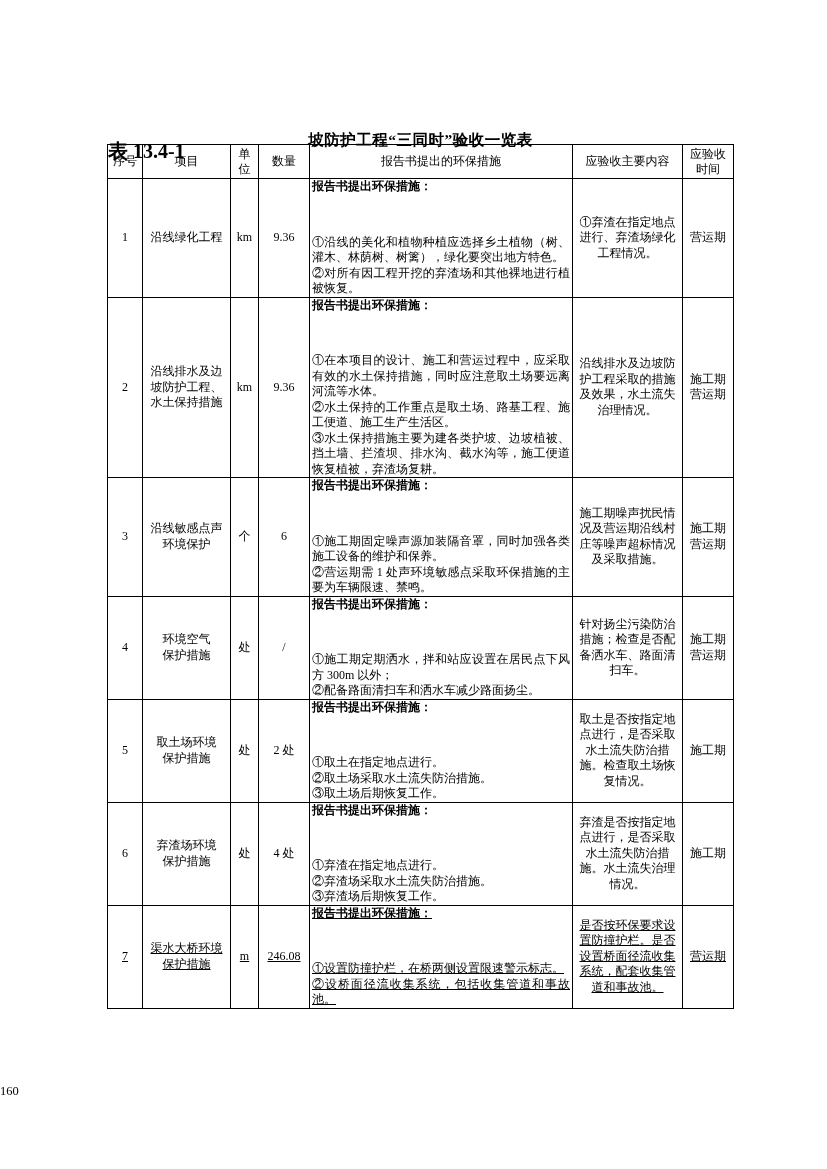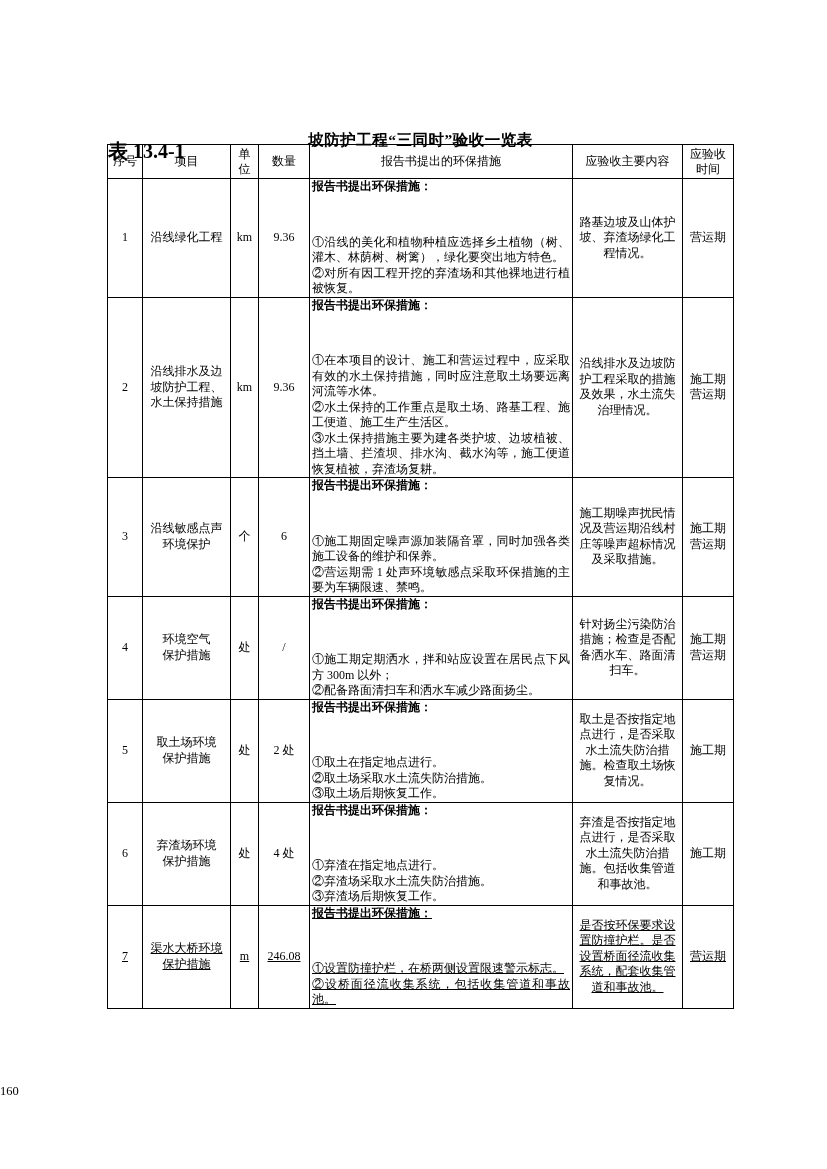--- a/index.html
+++ b/index.html
@@ -124,21 +124,21 @@
     <tr class="r0">
       <td class="no">1</td>
       <td class="item">沿线绿化工程</td>
       <td class="unit">km</td>
       <td class="qty">9.36</td>
       <td class="measures">
         <div class="m-head">报告书提出环保措施：</div>
         <div class="m-body">①沿线的美化和植物种植应选择乡土植物（树、灌木、林荫树、树篱），绿化要突出地方特色。
 ②对所有因工程开挖的弃渣场和其他裸地进行植被恢复。</div>
       </td>
-      <td class="content">路基边坡及山体护坡、弃渣场绿化工程情况。</td>
+      <td class="content">①弃渣在指定地点进行、弃渣场绿化工程情况。</td>
       <td class="time">营运期</td>
     </tr>
     <tr class="r1">
       <td class="no">2</td>
       <td class="item">沿线排水及边
 坡防护工程、
 水土保持措施</td>
       <td class="unit">km</td>
       <td class="qty">9.36</td>
       <td class="measures">
@@ -201,21 +201,21 @@
       <td class="item">弃渣场环境
 保护措施</td>
       <td class="unit">处</td>
       <td class="qty">4 处</td>
       <td class="measures">
         <div class="m-head">报告书提出环保措施：</div>
         <div class="m-body">①弃渣在指定地点进行。
 ②弃渣场采取水土流失防治措施。
 ③弃渣场后期恢复工作。</div>
       </td>
-      <td class="content">弃渣是否按指定地点进行，是否采取水土流失防治措施。包括收集管道和事故池。</td>
+      <td class="content">弃渣是否按指定地点进行，是否采取水土流失防治措施。水土流失治理情况。</td>
       <td class="time">施工期</td>
     </tr>
     <tr class="r6 underlined">
       <td class="no">7</td>
       <td class="item">渠水大桥环境
 保护措施</td>
       <td class="unit">m</td>
       <td class="qty">246.08</td>
       <td class="measures">
         <div class="m-head">报告书提出环保措施：</div>

